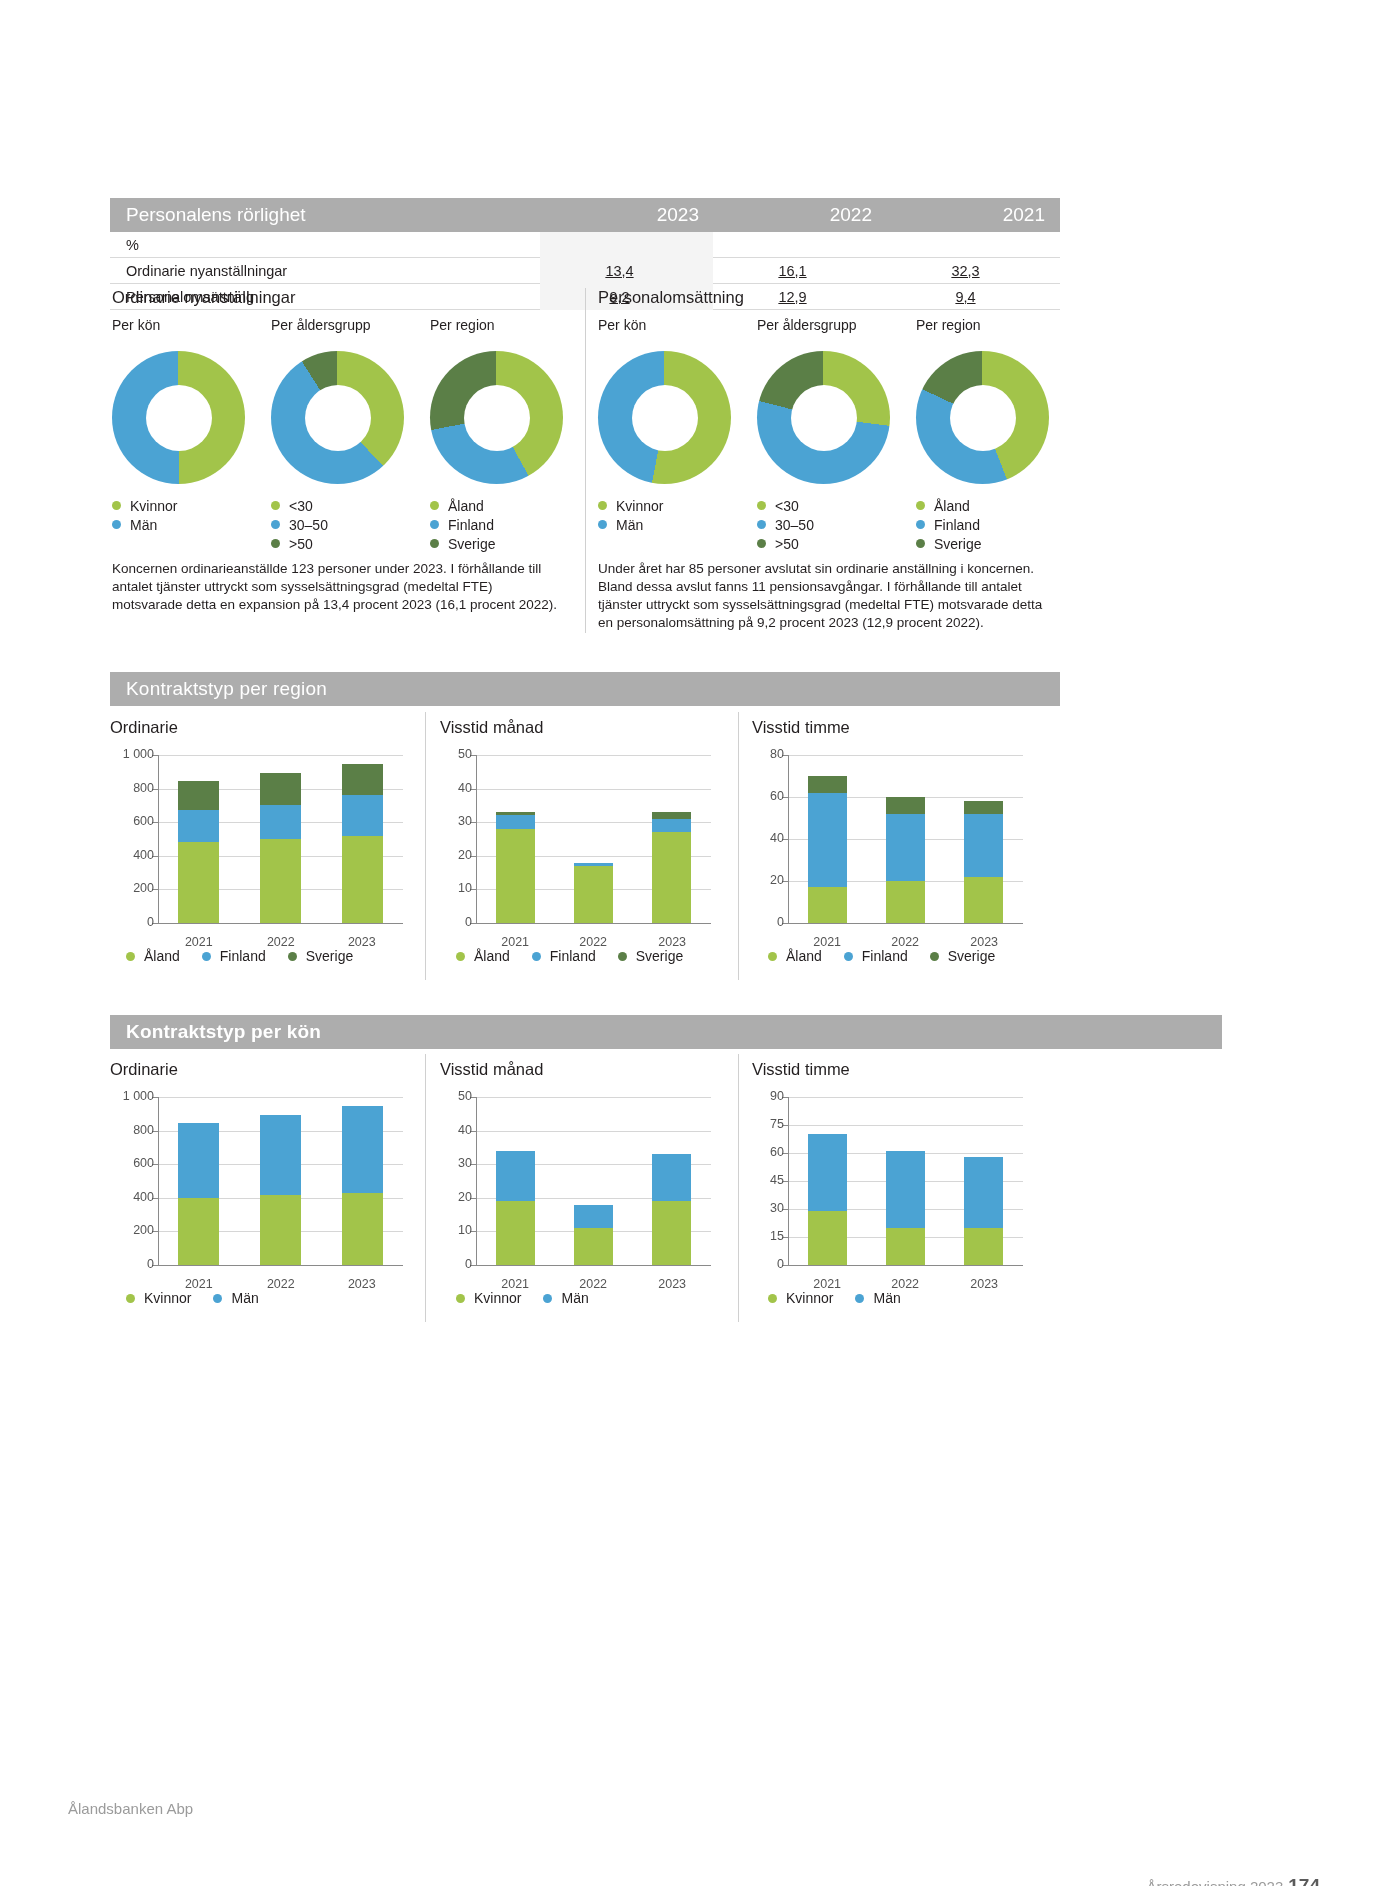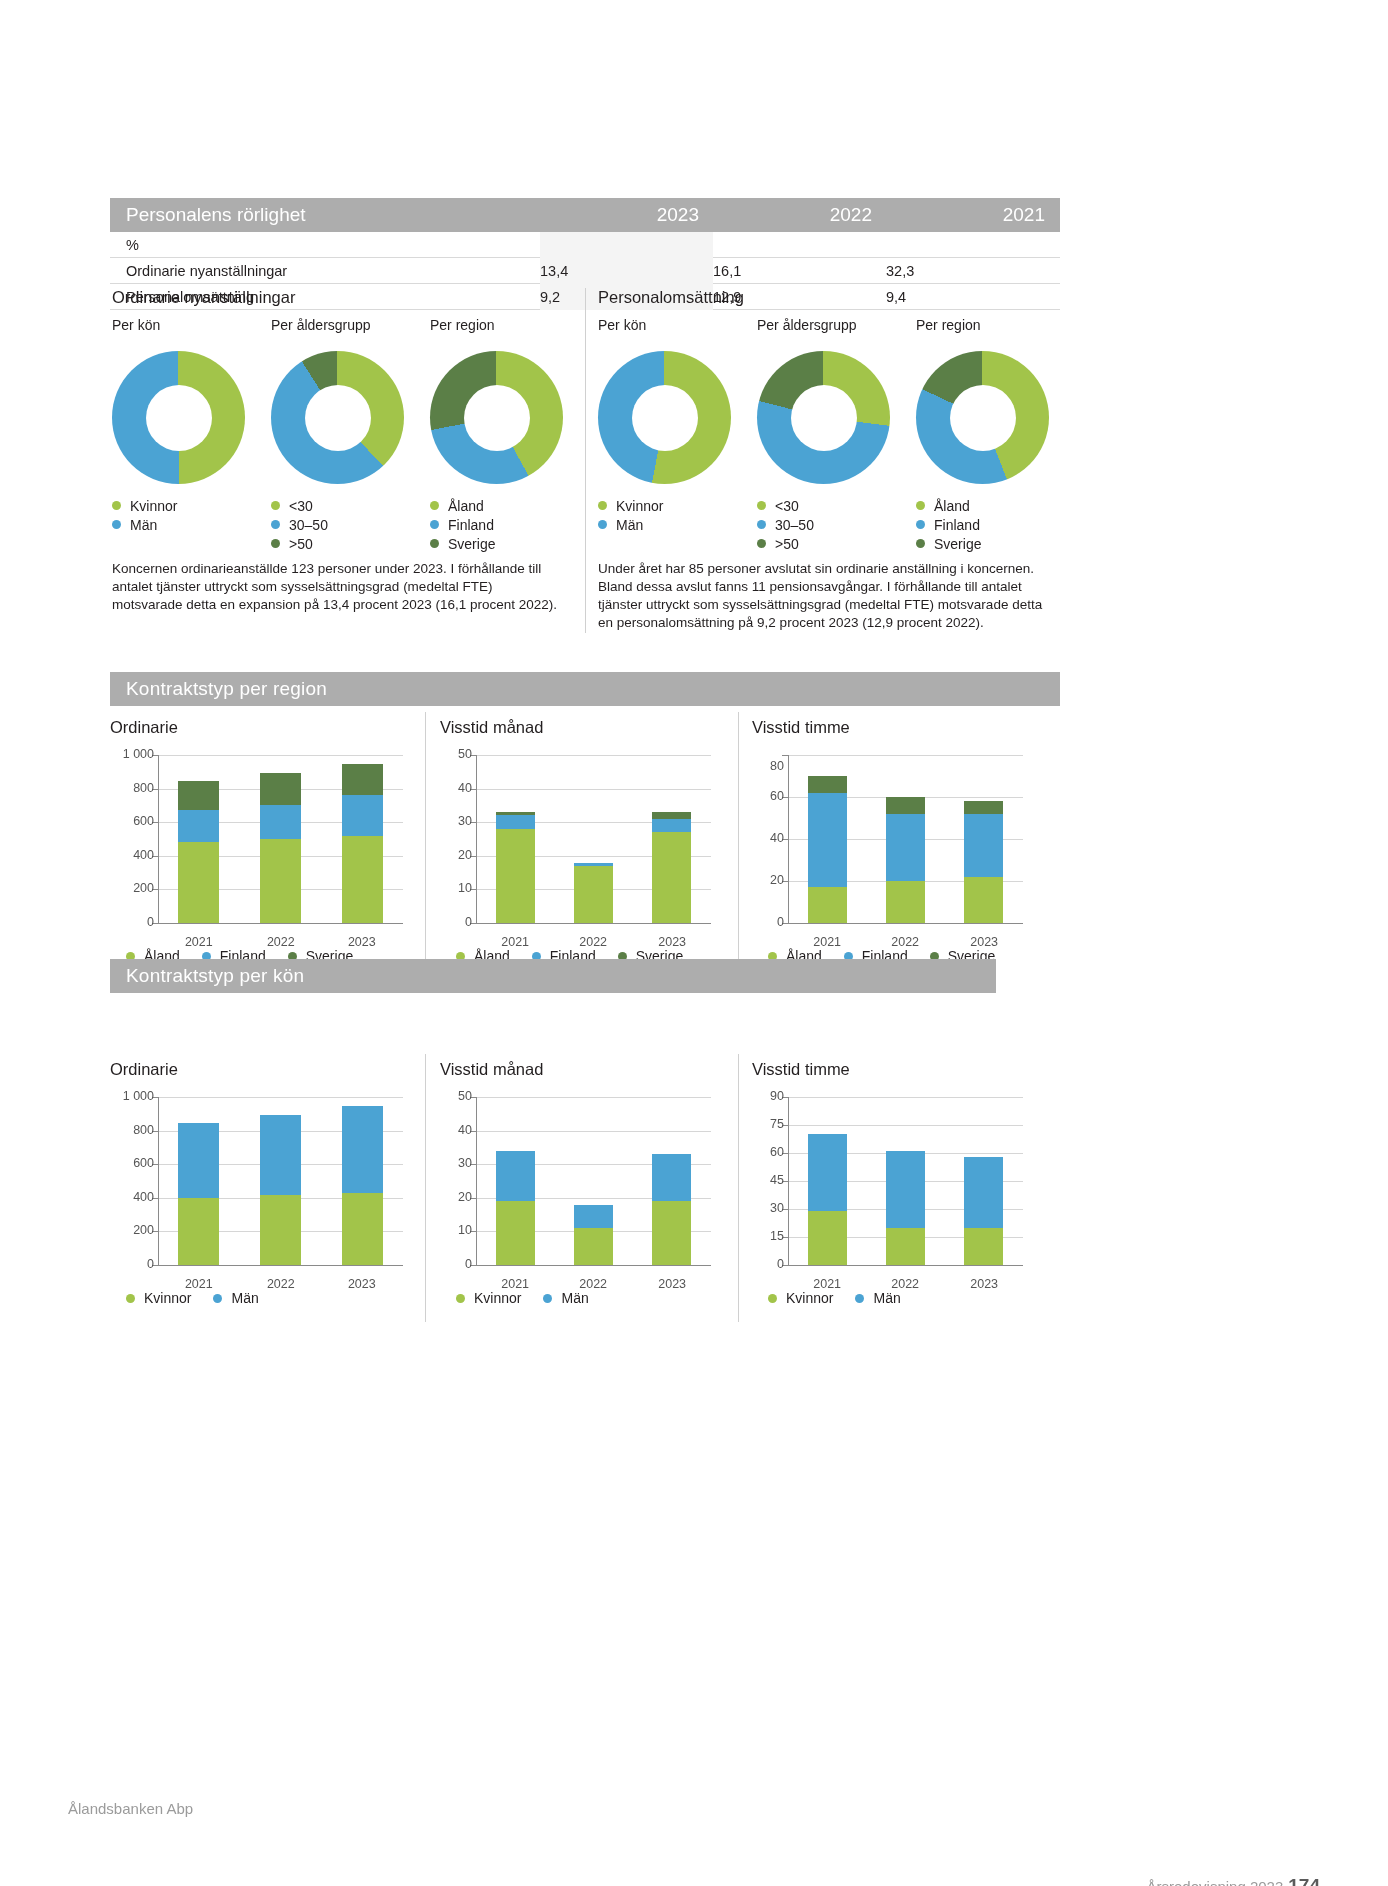--- a/index.html
+++ b/index.html
@@ -30,21 +30,21 @@
     display:flex; background:#adadad; color:#fff;
     font-size:19px; height:34px; align-items:center;
   }
   .tbl-head .c0 { flex:0 0 430px; padding-left:16px; }
   .tbl-head .cn { flex:0 0 173px; text-align:right; padding-right:14px; }
   .tbl-row {
     display:flex; font-size:14.5px; height:26px; align-items:center;
     border-bottom:1px solid #d9d9d9; color:#231f20;
   }
   .tbl-row .c0 { flex:0 0 430px; padding-left:16px; }
-  .tbl-row .cn { flex:0 0 173px; text-align:left; padding-right:14px; }
+  .tbl-row .cn { flex:0 0 173px; text-align:center; padding-right:14px;text-decoration:underline; }
   .tbl-row .cn.hl { background:#f4f4f4; height:26px; line-height:26px; }
 
   
   .donut-group { position:absolute; }
   .dg-title { font-size:16.5px; color:#231f20; margin-bottom:10px; }
   .dg-sub { font-size:14px; color:#231f20; }
   .donut-col { position:absolute; }
   .donut { width:133px; height:133px; border-radius:50%; position:relative; }
   .donut::after {
     content:""; position:absolute; left:50%; top:50%;
@@ -356,21 +356,21 @@
         <div class="tickmark" style="left: -6px; top: 126px;"></div>
         <div class="ytick" style="left: -40px; top: 118px; width: 36px;">20</div>
         <div class="grid-line" style="top: 84px;"></div>
         <div class="tickmark" style="left: -6px; top: 84px;"></div>
         <div class="ytick" style="left: -40px; top: 76px; width: 36px;">40</div>
         <div class="grid-line" style="top: 42px;"></div>
         <div class="tickmark" style="left: -6px; top: 42px;"></div>
         <div class="ytick" style="left: -40px; top: 34px; width: 36px;">60</div>
         <div class="grid-line" style="top: 0px;"></div>
         <div class="tickmark" style="left: -6px; top: 0px;"></div>
-        <div class="ytick" style="left: -40px; top: -8px; width: 36px; margin-top: 12px;">80</div>
+        <div class="ytick" style="left: -40px; top: -8px; width: 36px;">80</div>
         <div class="axis-line" style="left: 0px; top: 0px; width: 1px; height: 169px;"></div>
         <div class="axis-line" style="left: 0px; top: 168px; width: 235px; height: 1px;"></div>
         <div class="bar" style="left: 20px; width: 39px; height: 147px;">
           <div class="seg" style="bottom: 0px; height: 35.7px; background: rgb(162, 196, 74);"></div>
           <div class="seg" style="bottom: 35.7px; height: 94.5px; background: rgb(75, 163, 211);"></div>
           <div class="seg" style="bottom: 130.2px; height: 16.8px; background: rgb(91, 127, 71);"></div>
         </div>
         <div class="xtick" style="left: 0px; top: 180px; width: 78.3333px;">2021</div>
         <div class="bar" style="left: 98px; width: 39px; height: 126px;">
           <div class="seg" style="bottom: 0px; height: 42px; background: rgb(162, 196, 74);"></div>
@@ -394,21 +394,21 @@
           <span class="dot" style="background: rgb(75, 163, 211);"></span>
           <span>Finland</span>
         </div>
         <div class="legend-item">
           <span class="dot" style="background: rgb(91, 127, 71);"></span>
           <span>Sverige</span>
         </div>
       </div>
     </div>
 
-  <div class="sec-bar" style="left:110px; top:959px; width:886px;">
+  <div class="sec-bar" style="left:110px; top:1015px; width:1112px;font-weight:bold;">
     <span>Kontraktstyp per kön</span>
   </div>
 
   <div class="chart-block" id="cb3" style="left:110px; top:1060px; width:310px;">
     <div class="cb-title">Ordinarie</div>
   <div class="plot" style="margin-top: 18px; margin-left: 48px; width: 245px; height: 168px;">
         <div class="tickmark" style="left: -6px; top: 168px;"></div>
         <div class="ytick" style="left: -52px; top: 160px; width: 48px;">0</div>
         <div class="grid-line" style="top: 134.4px;"></div>
         <div class="tickmark" style="left: -6px; top: 134.4px;"></div>

